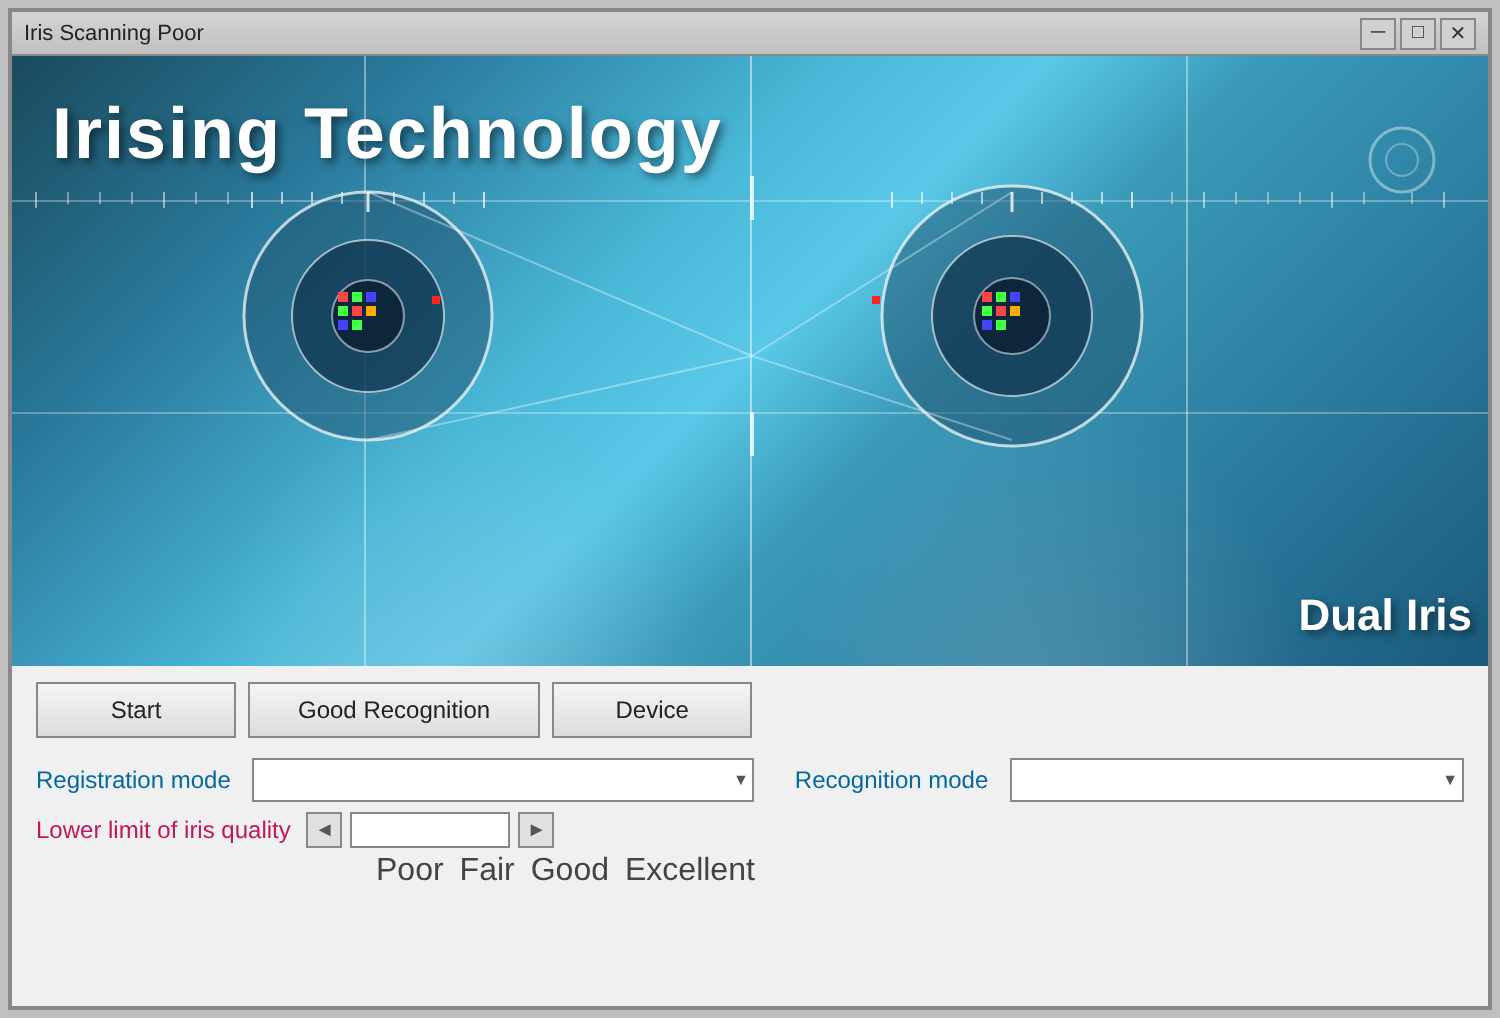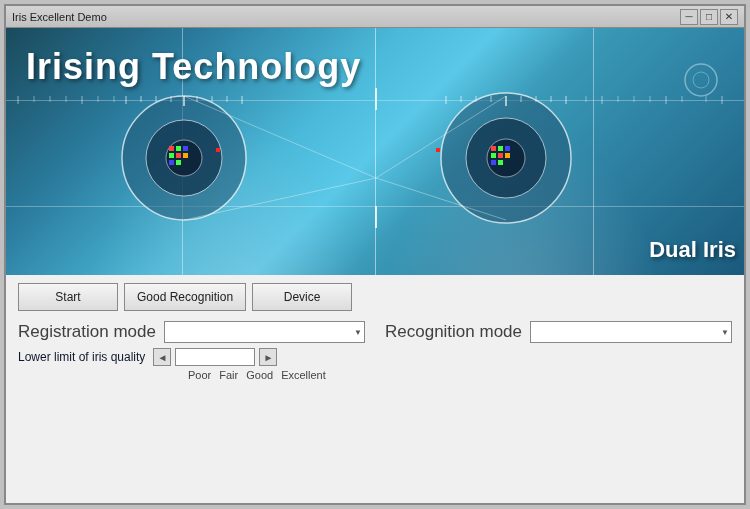--- a/index.html
+++ b/index.html
@@ -52,21 +52,21 @@
       background: #d0d0d0;
       display: flex;
       align-items: center;
       justify-content: center;
       font-size: 10px;
       cursor: pointer;
       color: #333;
     }
 
     .banner {
-      height: 247px;
+      height: 305px;
       background: linear-gradient(135deg, #1a4a5c 0%, #2a7a9c 20%, #4ab8d8 40%, #5ac8e8 50%, #3a9ab8 60%, #2a7a9c 80%, #1a5a7c 100%);
       position: relative;
       overflow: hidden;
       flex-shrink: 0;
     }
 
     .banner-title {
       position: absolute;
       top: 18px;
       left: 20px;
@@ -162,40 +162,40 @@
       gap: 6px;
       margin-bottom: 4px;
     }
 
     .btn {
       height: 28px;
       border: 1px solid #888;
       background: linear-gradient(to bottom, #f5f5f5, #dcdcdc);
       cursor: pointer;
       font-size: 12px;
-      padding: 0 12px;
+      padding: 0 24px;
       color: #222;
       min-width: 100px;
     }
 
     .form-grid {
       display: grid;
       grid-template-columns: 1fr 1fr;
       gap: 5px 20px;
     }
 
     .form-row {
       display: flex;
       align-items: center;
       gap: 8px;
     }
 
     .form-label {
-      font-size: 17px;
-      color: #404040;
+      font-size: 12px;
+      color: #0369a1;
       white-space: nowrap;
       min-width: 100px;
     }
 
     .select-wrapper {
       position: relative;
       flex: 1;
       display: flex;
     }
 
@@ -216,21 +216,21 @@
       border: 1px solid #888;
       background: white;
       font-size: 12px;
       padding: 0 18px 0 4px;
       appearance: none;
       -webkit-appearance: none;
     }
 
     .quality-label {
       font-size: 12px;
-      color: #0f172a;
+      color: #be185d;
       white-space: nowrap;
     }
 
     .quality-slider-wrapper {
       display: flex;
       align-items: center;
       gap: 4px;
     }
 
     .slider-btn {
@@ -274,21 +274,21 @@
       gap: 5px 20px;
       margin-top: 2px;
     }
   </style>
 </head>
 <body>
 
 <div class="window">
 
   <div class="title-bar">
-    <span class="title-text">Iris Excellent Demo</span>
+    <span class="title-text">Iris Scanning Poor</span>
     <div class="title-buttons">
       <div class="title-btn">─</div>
       <div class="title-btn">□</div>
       <div class="title-btn">✕</div>
     </div>
   </div>
 
   <div class="banner">
     <div class="face-bg"></div>
 
@@ -417,21 +417,21 @@
 
       <div style="display:flex;flex-direction:column;gap:3px;">
         <div class="form-row">
           <label class="quality-label">Lower limit of iris quality</label>
           <div class="quality-slider-wrapper">
             <div class="slider-btn">◄</div>
             <div class="slider-track"></div>
             <div class="slider-btn">►</div>
           </div>
         </div>
-        <div style="display:flex;gap:8px;font-size:11px;color:#444;margin-left:170px;text-align:center;">
+        <div style="display:flex;gap:8px;font-size:16px;color:#444;margin-left:170px;text-align:center;">
           <span>Poor</span>
           <span>Fair</span>
           <span>Good</span>
           <span>Excellent</span>
         </div>
       </div>
     </div>
 
   </div>
 </div>

